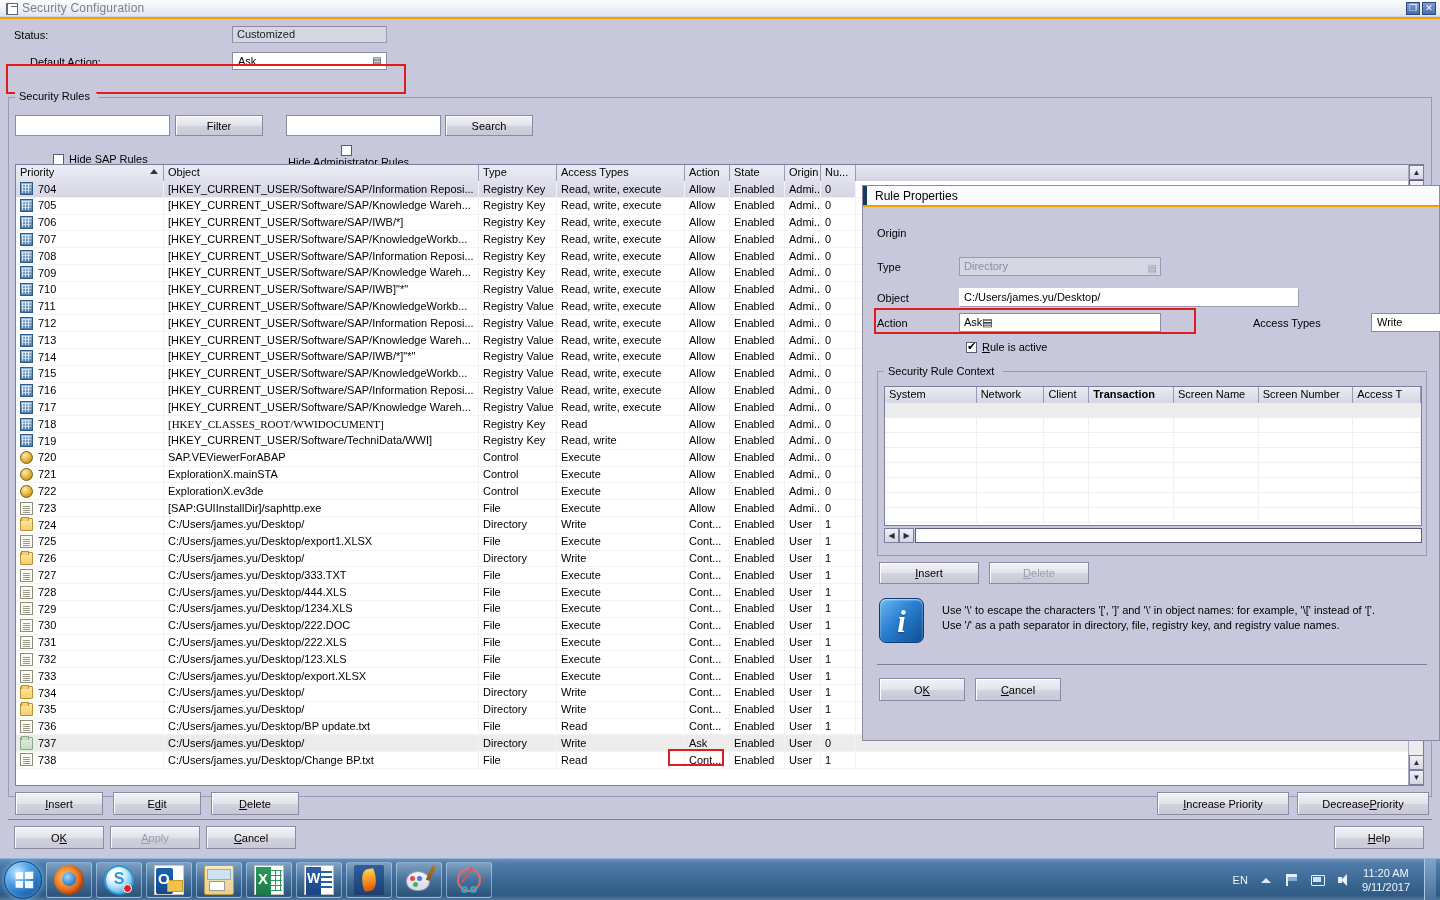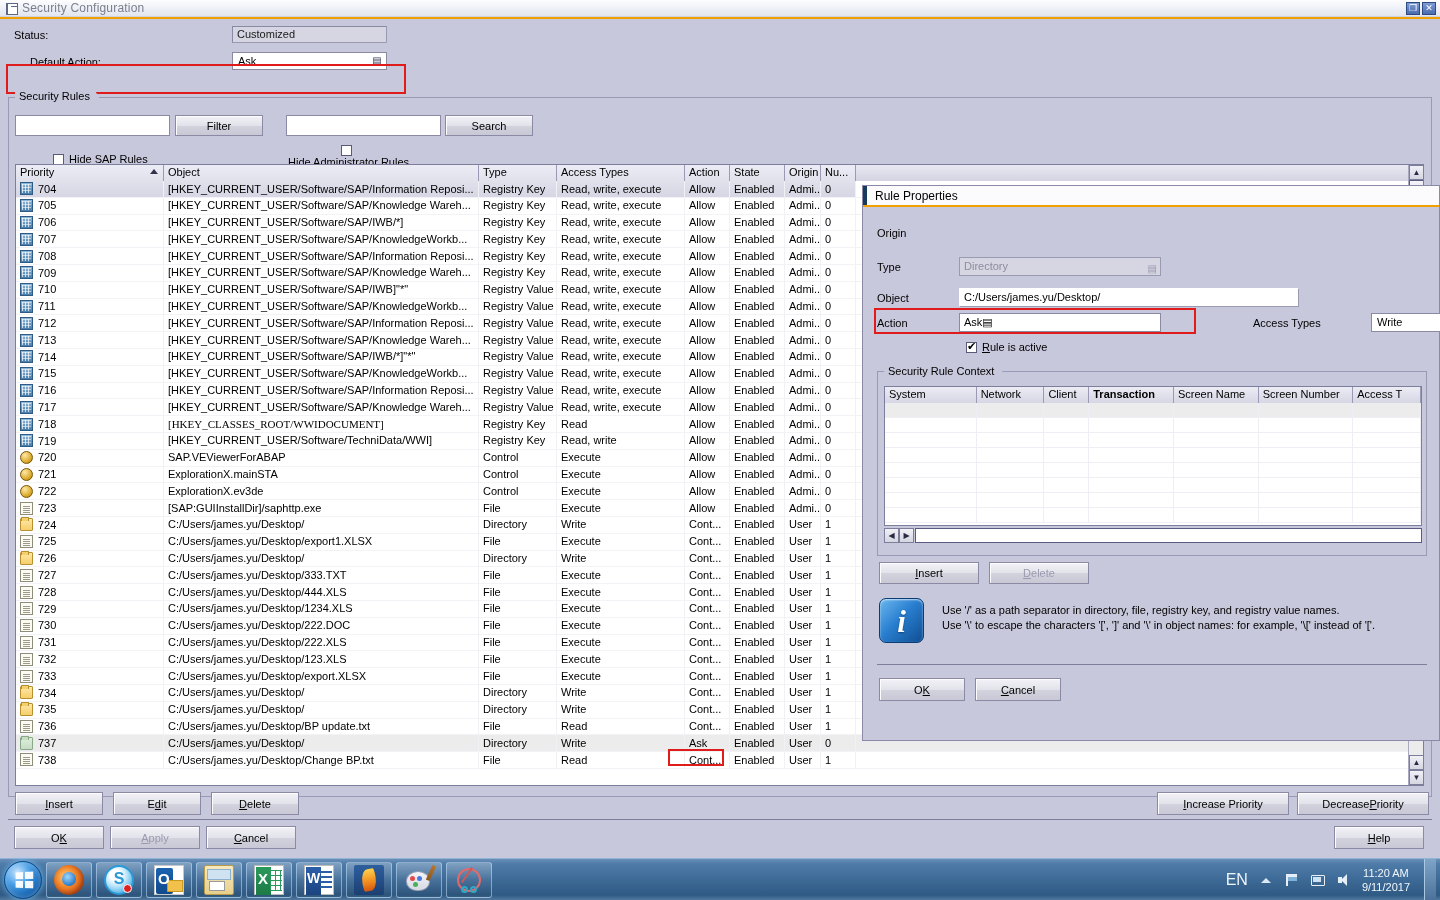--- a/index.html
+++ b/index.html
@@ -432,21 +432,21 @@
   .g-paint .p1{position:absolute;left:6px;top:11px;width:5px;height:5px;border-radius:50%;background:#e04a4a;}
   .g-paint .p2{position:absolute;left:13px;top:11px;width:5px;height:5px;border-radius:50%;background:#4a76e0;}
   .g-paint .p3{position:absolute;left:9px;top:17px;width:5px;height:5px;border-radius:50%;background:#4ab05a;}
   
   .g-snip:before{content:"";position:absolute;left:3px;top:3px;width:20px;height:20px;border-radius:50%;border:2px solid #e06a6a;}
   .g-snip:after{content:"";position:absolute;left:12px;top:1px;width:2px;height:18px;background:#c85a5a;transform:rotate(35deg);}
   .g-snip .s1{position:absolute;left:16px;bottom:2px;width:7px;height:7px;border-radius:50%;border:2px solid #2fa8c8;}
   .g-snip .s2{position:absolute;left:7px;bottom:2px;width:7px;height:7px;border-radius:50%;border:2px solid #2fa8c8;}
 
   #tray { position: absolute; right: 4px; top: 0; height: 42px; display: flex; align-items: center; gap: 10px; }
-  #tray .tray-txt { color: #eef4fb; font-size: 16px; text-align: right; }
+  #tray .tray-txt { color: #eef4fb; font-size: 11px; text-align: right; }
   .tray-ico { width: 16px; height: 16px; position: relative; }
   .ti-chev:after{content:"";position:absolute;left:3px;top:6px;width:0;height:0;border-left:5px solid transparent;border-right:5px solid transparent;border-bottom:5px solid #dce8f4;}
   .ti-flag:before{content:"";position:absolute;left:2px;top:2px;width:2px;height:12px;background:#e6eef8;}
   .ti-flag:after{content:"";position:absolute;left:4px;top:2px;width:9px;height:7px;background:linear-gradient(to bottom,#e6eef8 0 50%,#7fb0d8 50% 100%);}
   .ti-net:before{content:"";position:absolute;left:1px;top:3px;width:12px;height:9px;border:1px solid #e6eef8;border-radius:1px;}
   .ti-net:after{content:"";position:absolute;left:3px;top:5px;width:8px;height:5px;background:#cfe2f4;}
   .ti-vol:before{content:"";position:absolute;left:2px;top:5px;width:4px;height:6px;background:#e6eef8;}
   .ti-vol:after{content:"";position:absolute;left:5px;top:2px;width:0;height:0;border-top:6px solid transparent;border-bottom:6px solid transparent;border-right:6px solid #e6eef8;}
   #clock { color: #f2f7fc; font-size: 11px; text-align: center; line-height: 14px; margin-right:4px;}
   #show-desktop { width: 12px; height: 42px; background: linear-gradient(to bottom,#7fa4c8,#4a7099); border-left:1px solid #a9c8e4; }
@@ -1143,22 +1143,22 @@
         <span>nsert</span>
       </div>
     <div id="rp-ctx-delete" class="btn disabled">
         <span class="underl">D</span>
         <span>elete</span>
       </div>
 
     <div id="rp-info">
       <div id="rp-info-icon"></div>
       <div id="rp-info-text">
+        <div>Use '\' to escape the characters '[', ']' and '\' in object names: for example, '\[' instead of '['.</div>
         <div>Use '/' as a path separator in directory, file, registry key, and registry value names.</div>
-        <div>Use '\' to escape the characters '[', ']' and '\' in object names: for example, '\[' instead of '['.</div>
       </div>
     </div>
 
     <div id="rp-divider"></div>
     <div id="rp-ok" class="btn">
         <span>O</span>
         <span class="underl">K</span>
       </div>
     <div id="rp-cancel" class="btn">
         <span class="underl">C</span>

